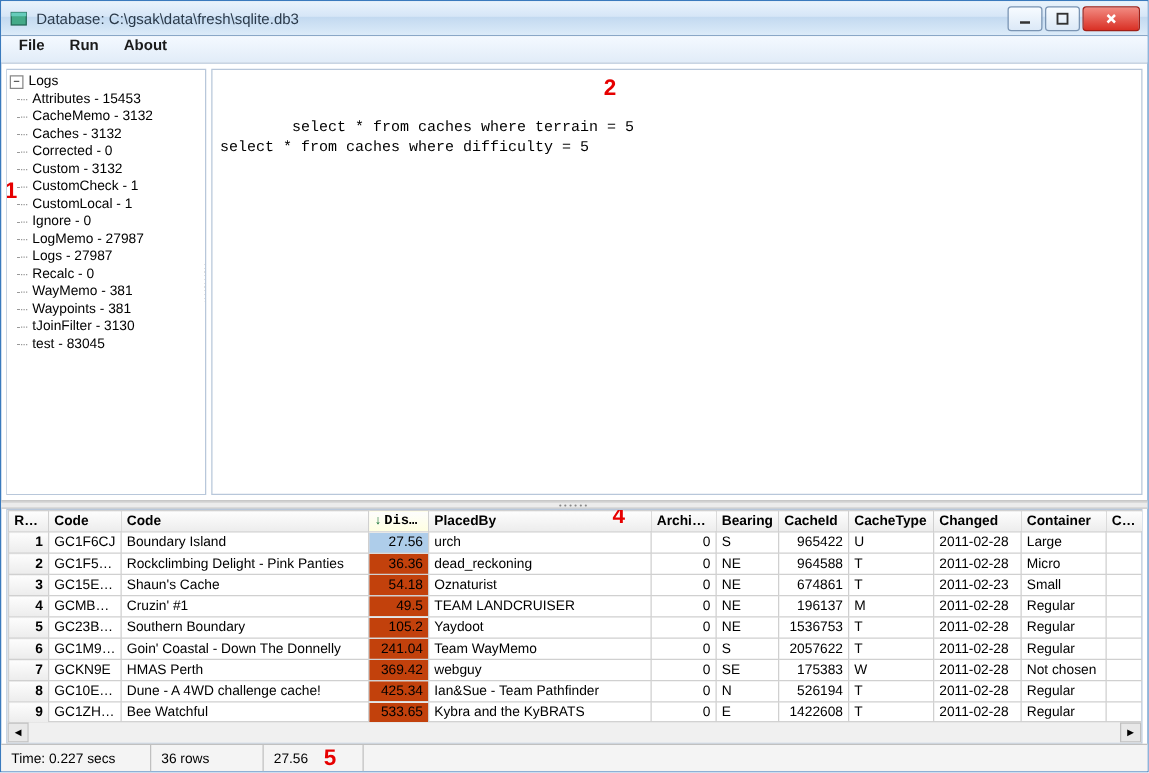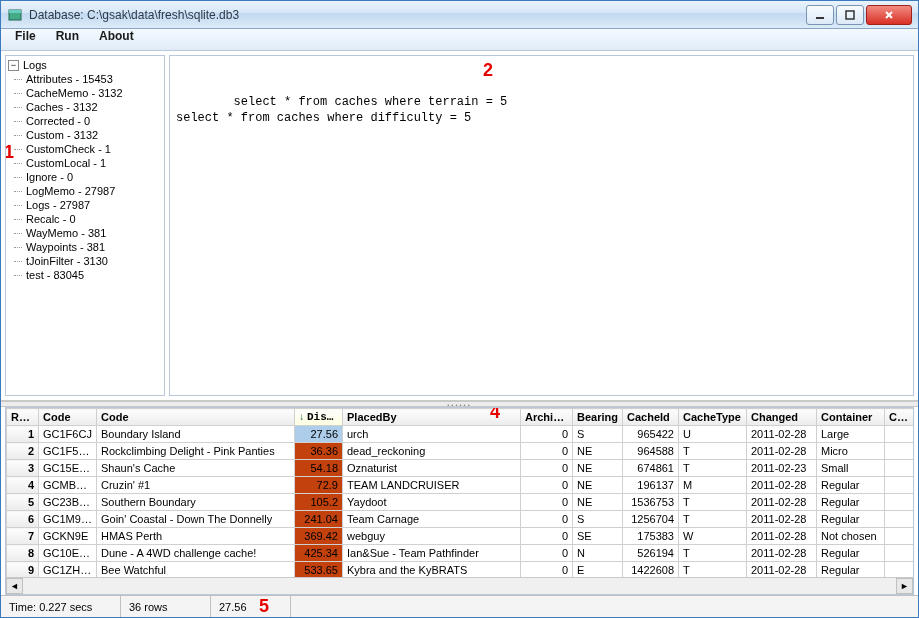--- a/index.html
+++ b/index.html
@@ -387,21 +387,21 @@
                 <td class="num">674861</td>
                 <td>T</td>
                 <td>2011-02-23</td>
                 <td>Small</td>
                 <td></td>
               </tr>
               <tr>
                 <td class="row-hdr">4</td>
                 <td>GCMBWY</td>
                 <td>Cruzin' #1</td>
-                <td class="dist">72.9</td>
+                <td class="dist">49.5</td>
                 <td>TEAM LANDCRUISER</td>
                 <td class="num">0</td>
                 <td>NE</td>
                 <td class="num">196137</td>
                 <td>M</td>
                 <td>2011-02-28</td>
                 <td>Regular</td>
                 <td></td>
               </tr>
               <tr>
@@ -416,24 +416,24 @@
                 <td>T</td>
                 <td>2011-02-28</td>
                 <td>Regular</td>
                 <td></td>
               </tr>
               <tr>
                 <td class="row-hdr">6</td>
                 <td>GC1M9AJ</td>
                 <td>Goin' Coastal - Down The Donnelly</td>
                 <td class="dist">241.04</td>
-                <td>Team Carnage</td>
+                <td>Team WayMemo</td>
                 <td class="num">0</td>
                 <td>S</td>
-                <td class="num">1256704</td>
+                <td class="num">2057622</td>
                 <td>T</td>
                 <td>2011-02-28</td>
                 <td>Regular</td>
                 <td></td>
               </tr>
               <tr>
                 <td class="row-hdr">7</td>
                 <td>GCKN9E</td>
                 <td>HMAS Perth</td>
                 <td class="dist">369.42</td>

